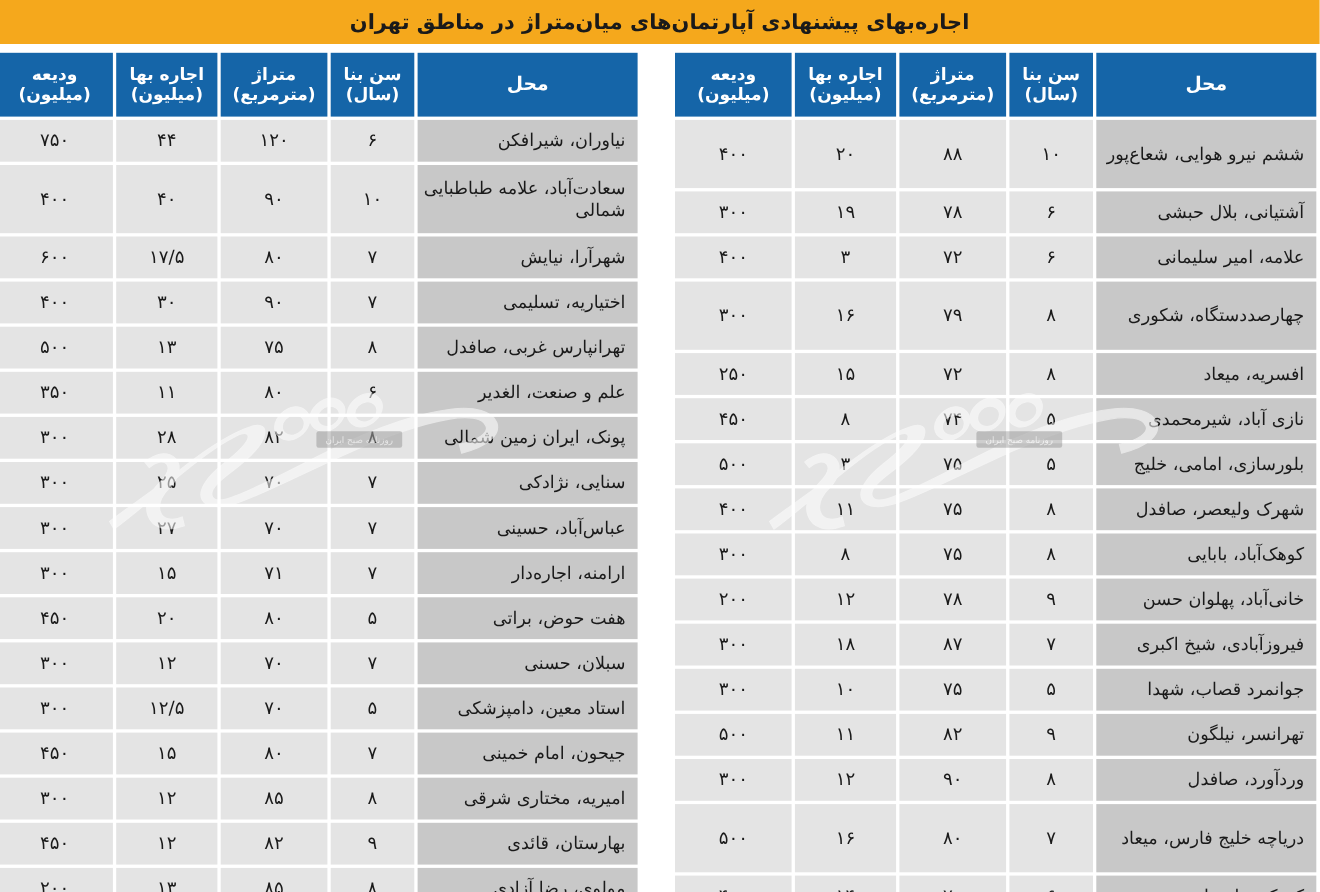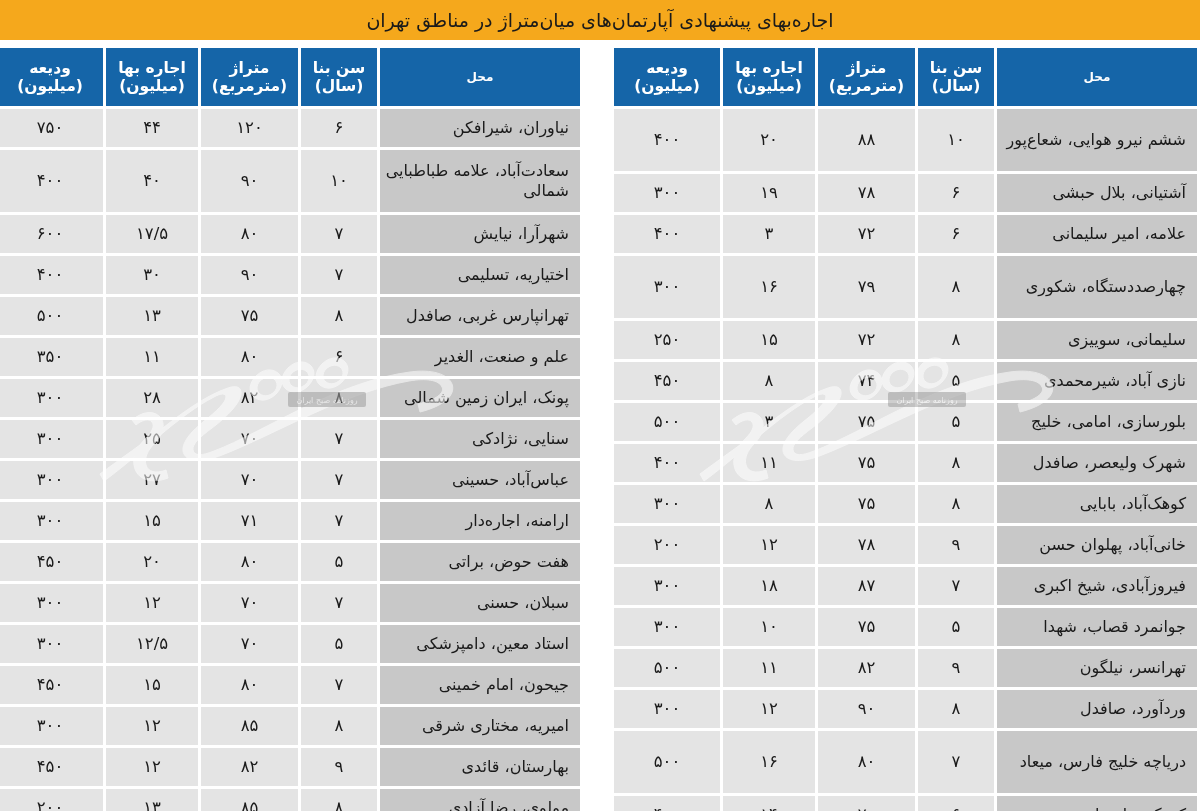--- a/index.html
+++ b/index.html
@@ -24,21 +24,21 @@
     height: 40px;
     background: #F5A81C;
     display: flex;
     align-items: center;
     justify-content: center;
     position: relative;
     z-index: 5;
   }
   .banner-title {
     font-size: 19px;
-    font-weight: normal;
+    font-weight: bold;
     color: #1a1a1a;
     letter-spacing: 0;
     white-space: nowrap;
   }
 
   
   .tables-area {
     position: relative;
     width: 1200px;
     height: 771px;
@@ -75,21 +75,21 @@
     background: #1565A8;
     color: #ffffff;
     font-size: 15.5px;
     font-weight: bold;
     line-height: 1.18;
     height: 58px;
     vertical-align: middle;
     text-align: center;
     padding: 2px 3px;
   }
-  thead th.h-mahal { font-size: 12px; }
+  thead th.h-mahal { font-size: 17px; }
 
   tbody td {
     background: #E4E4E4;
     color: #1a1a1a;
     font-size: 16.5px;
     text-align: center;
     vertical-align: middle;
     padding: 4px 3px;
     line-height: 1.28;
   }
@@ -333,21 +333,21 @@
             <td>۴۰۰</td>
           </tr>
           <tr class="two-line">
             <td class="mahal">چهارصددستگاه، شکوری</td>
             <td>۸</td>
             <td>۷۹</td>
             <td>۱۶</td>
             <td>۳۰۰</td>
           </tr>
           <tr>
-            <td class="mahal">سلیمانی، سوییزی</td>
+            <td class="mahal">افسریه، میعاد</td>
             <td>۸</td>
             <td>۷۲</td>
             <td>۱۵</td>
             <td>۲۵۰</td>
           </tr>
           <tr>
             <td class="mahal">نازی آباد، شیرمحمدی</td>
             <td>۵</td>
             <td>۷۴</td>
             <td>۸</td>

